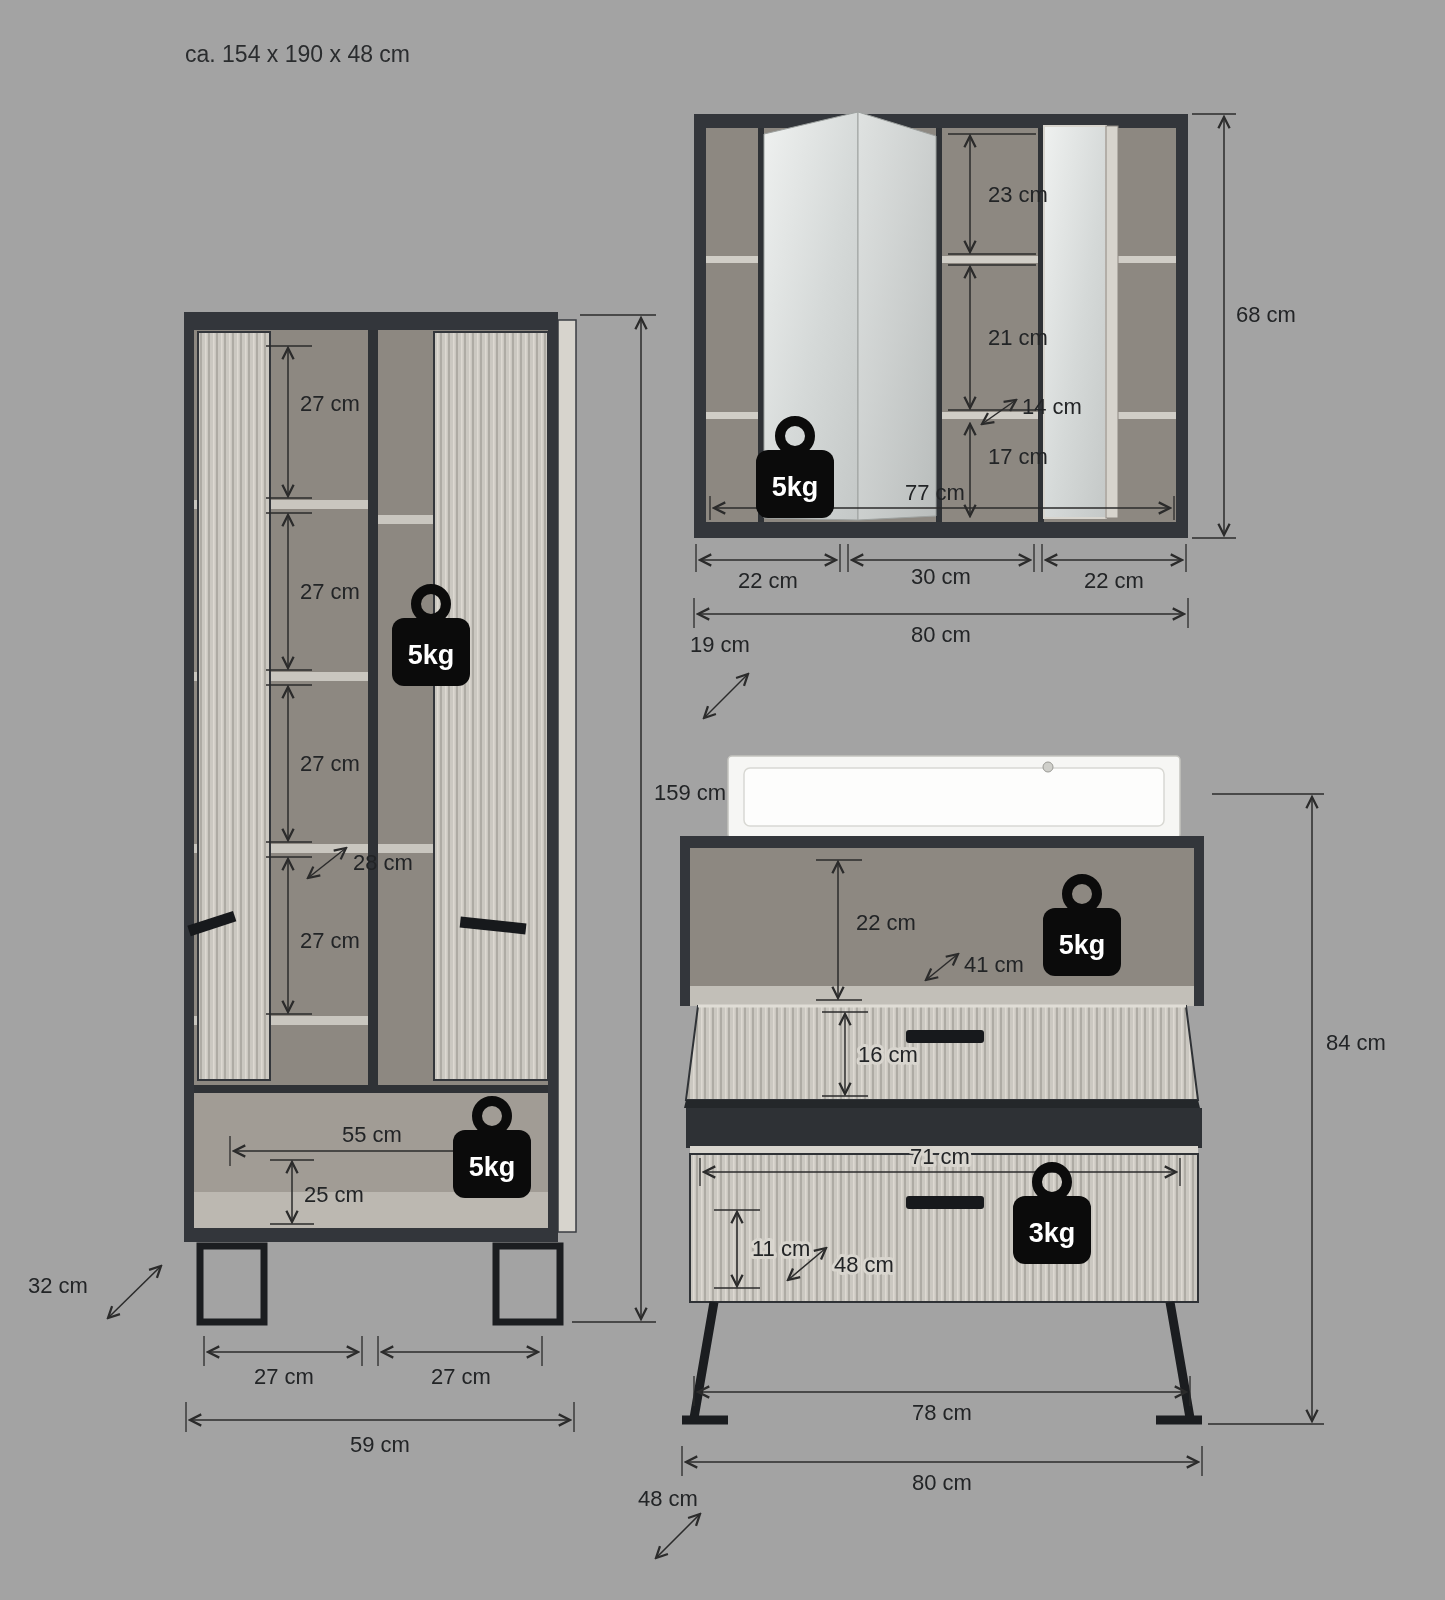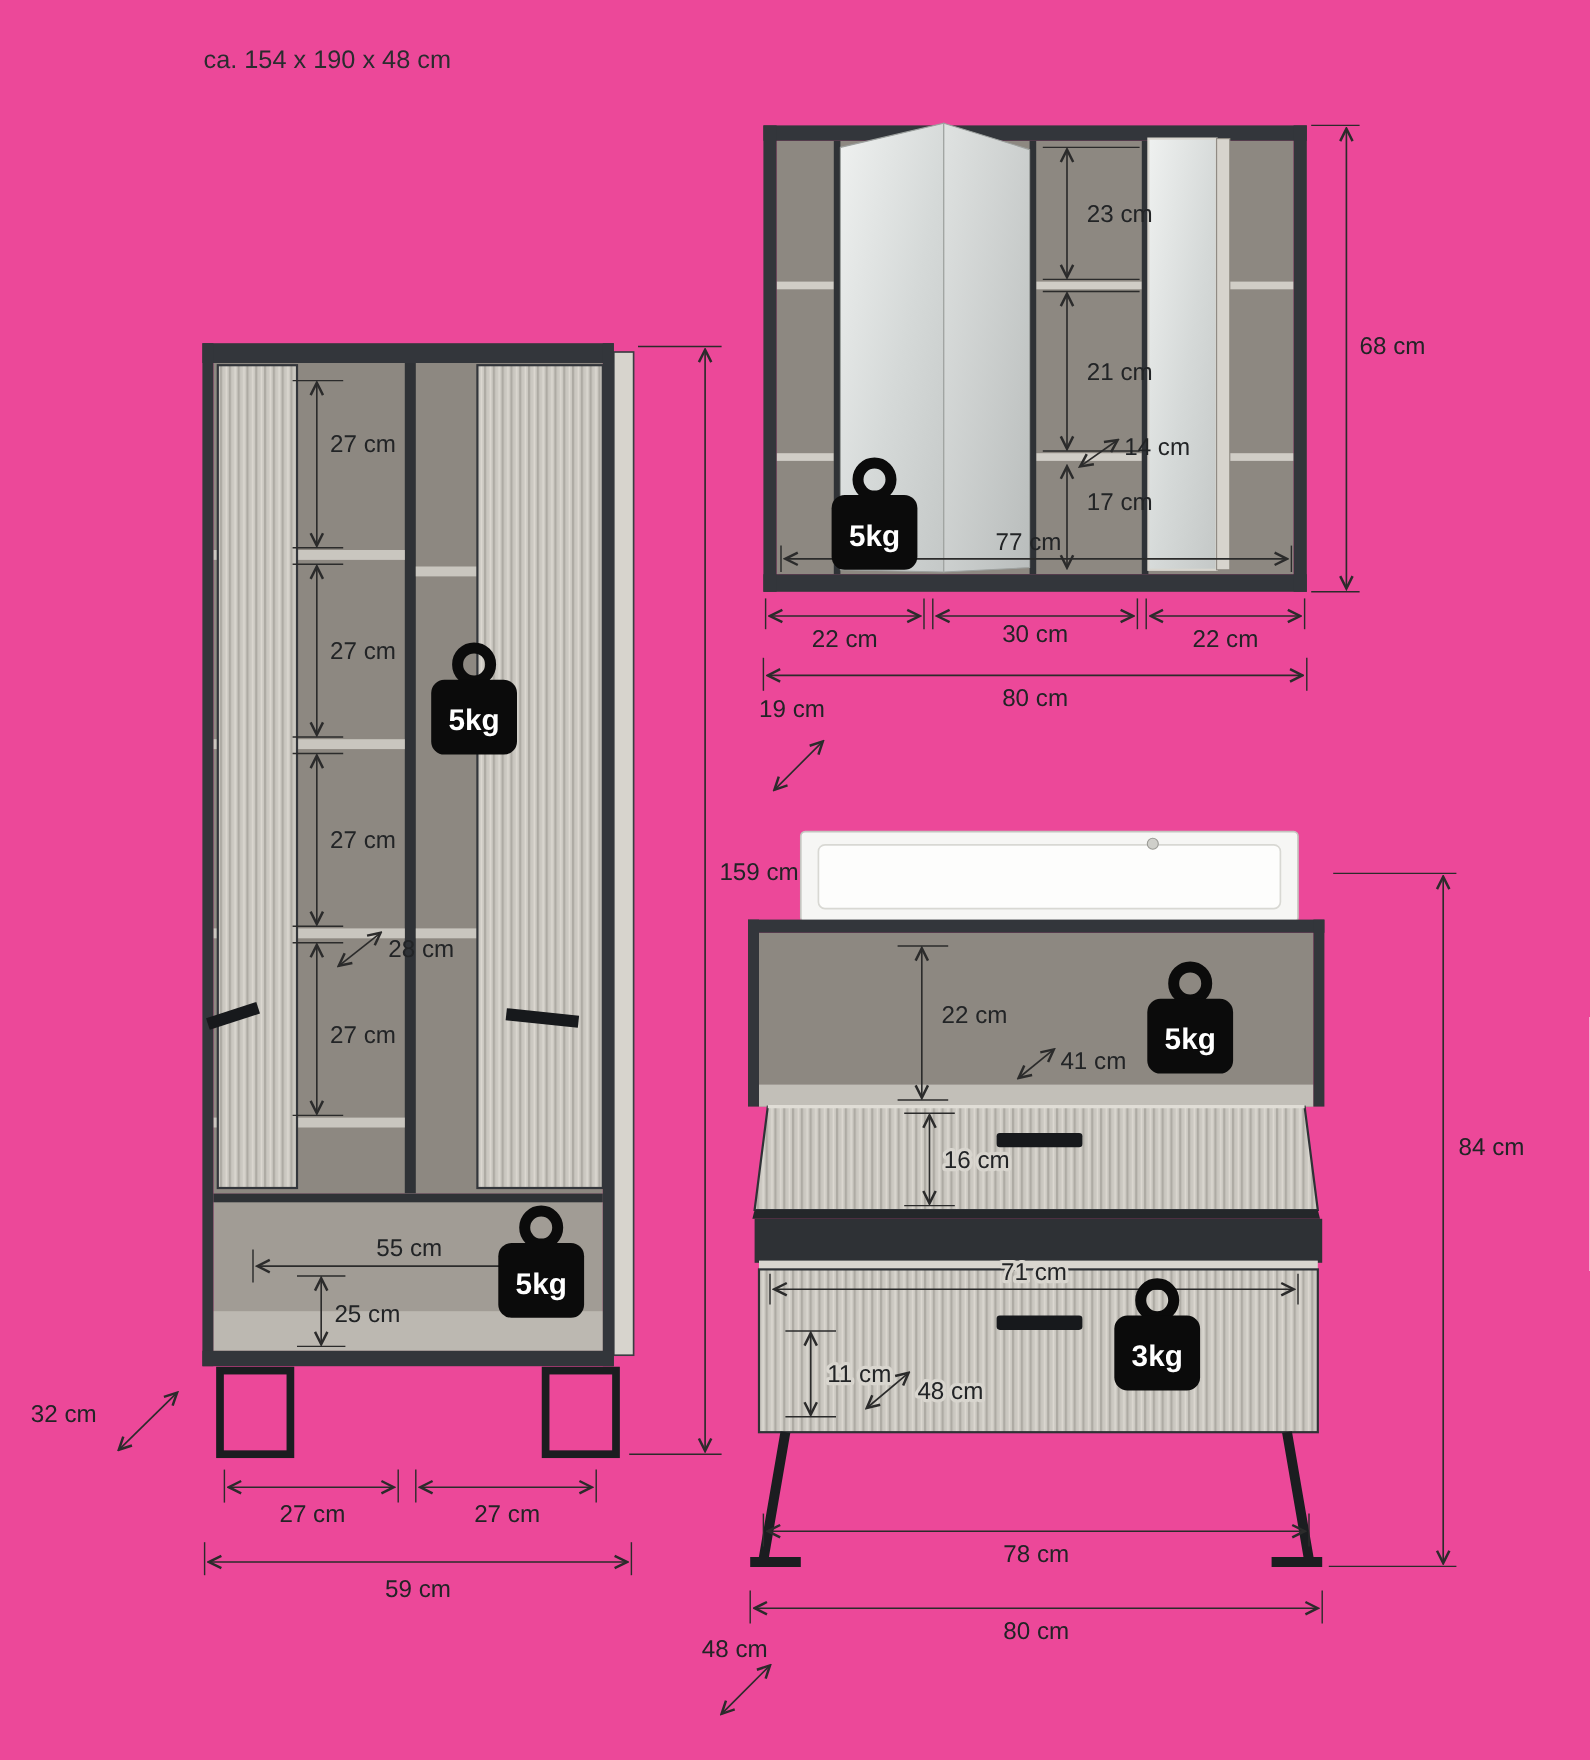--- a/index.html
+++ b/index.html
@@ -1,16 +1,16 @@
 <!DOCTYPE html>
 <html><head>
 <meta charset="utf-8">
 <style>
   html,body { margin:0; padding:0; background:#ffffff; }
-  .canvas { position:relative; width:1445px; height:1600px; background:#ec4899;
+  .canvas { position:relative; width:1445px; height:1600px; background:#a3a3a3;
             font-family:"Liberation Sans", sans-serif; }
   svg { display:block; }
   svg text { font-family:"Liberation Sans", sans-serif; }
   .lbl   { font-size:22px; fill:#222426; }
   .title { font-size:23px; fill:#2a2c2e; }
   .mid   { text-anchor:middle; }
   .halo  { paint-order:stroke; stroke:#d8d5ce; stroke-width:6px; stroke-linejoin:round; }
   .wtxt  { font-size:27px; font-weight:bold; fill:#ffffff; text-anchor:middle; }
   .dim   { stroke:#2b2b2b; stroke-width:1.5; fill:none; }
   .tick  { stroke:#2b2b2b; stroke-width:1.3; }

